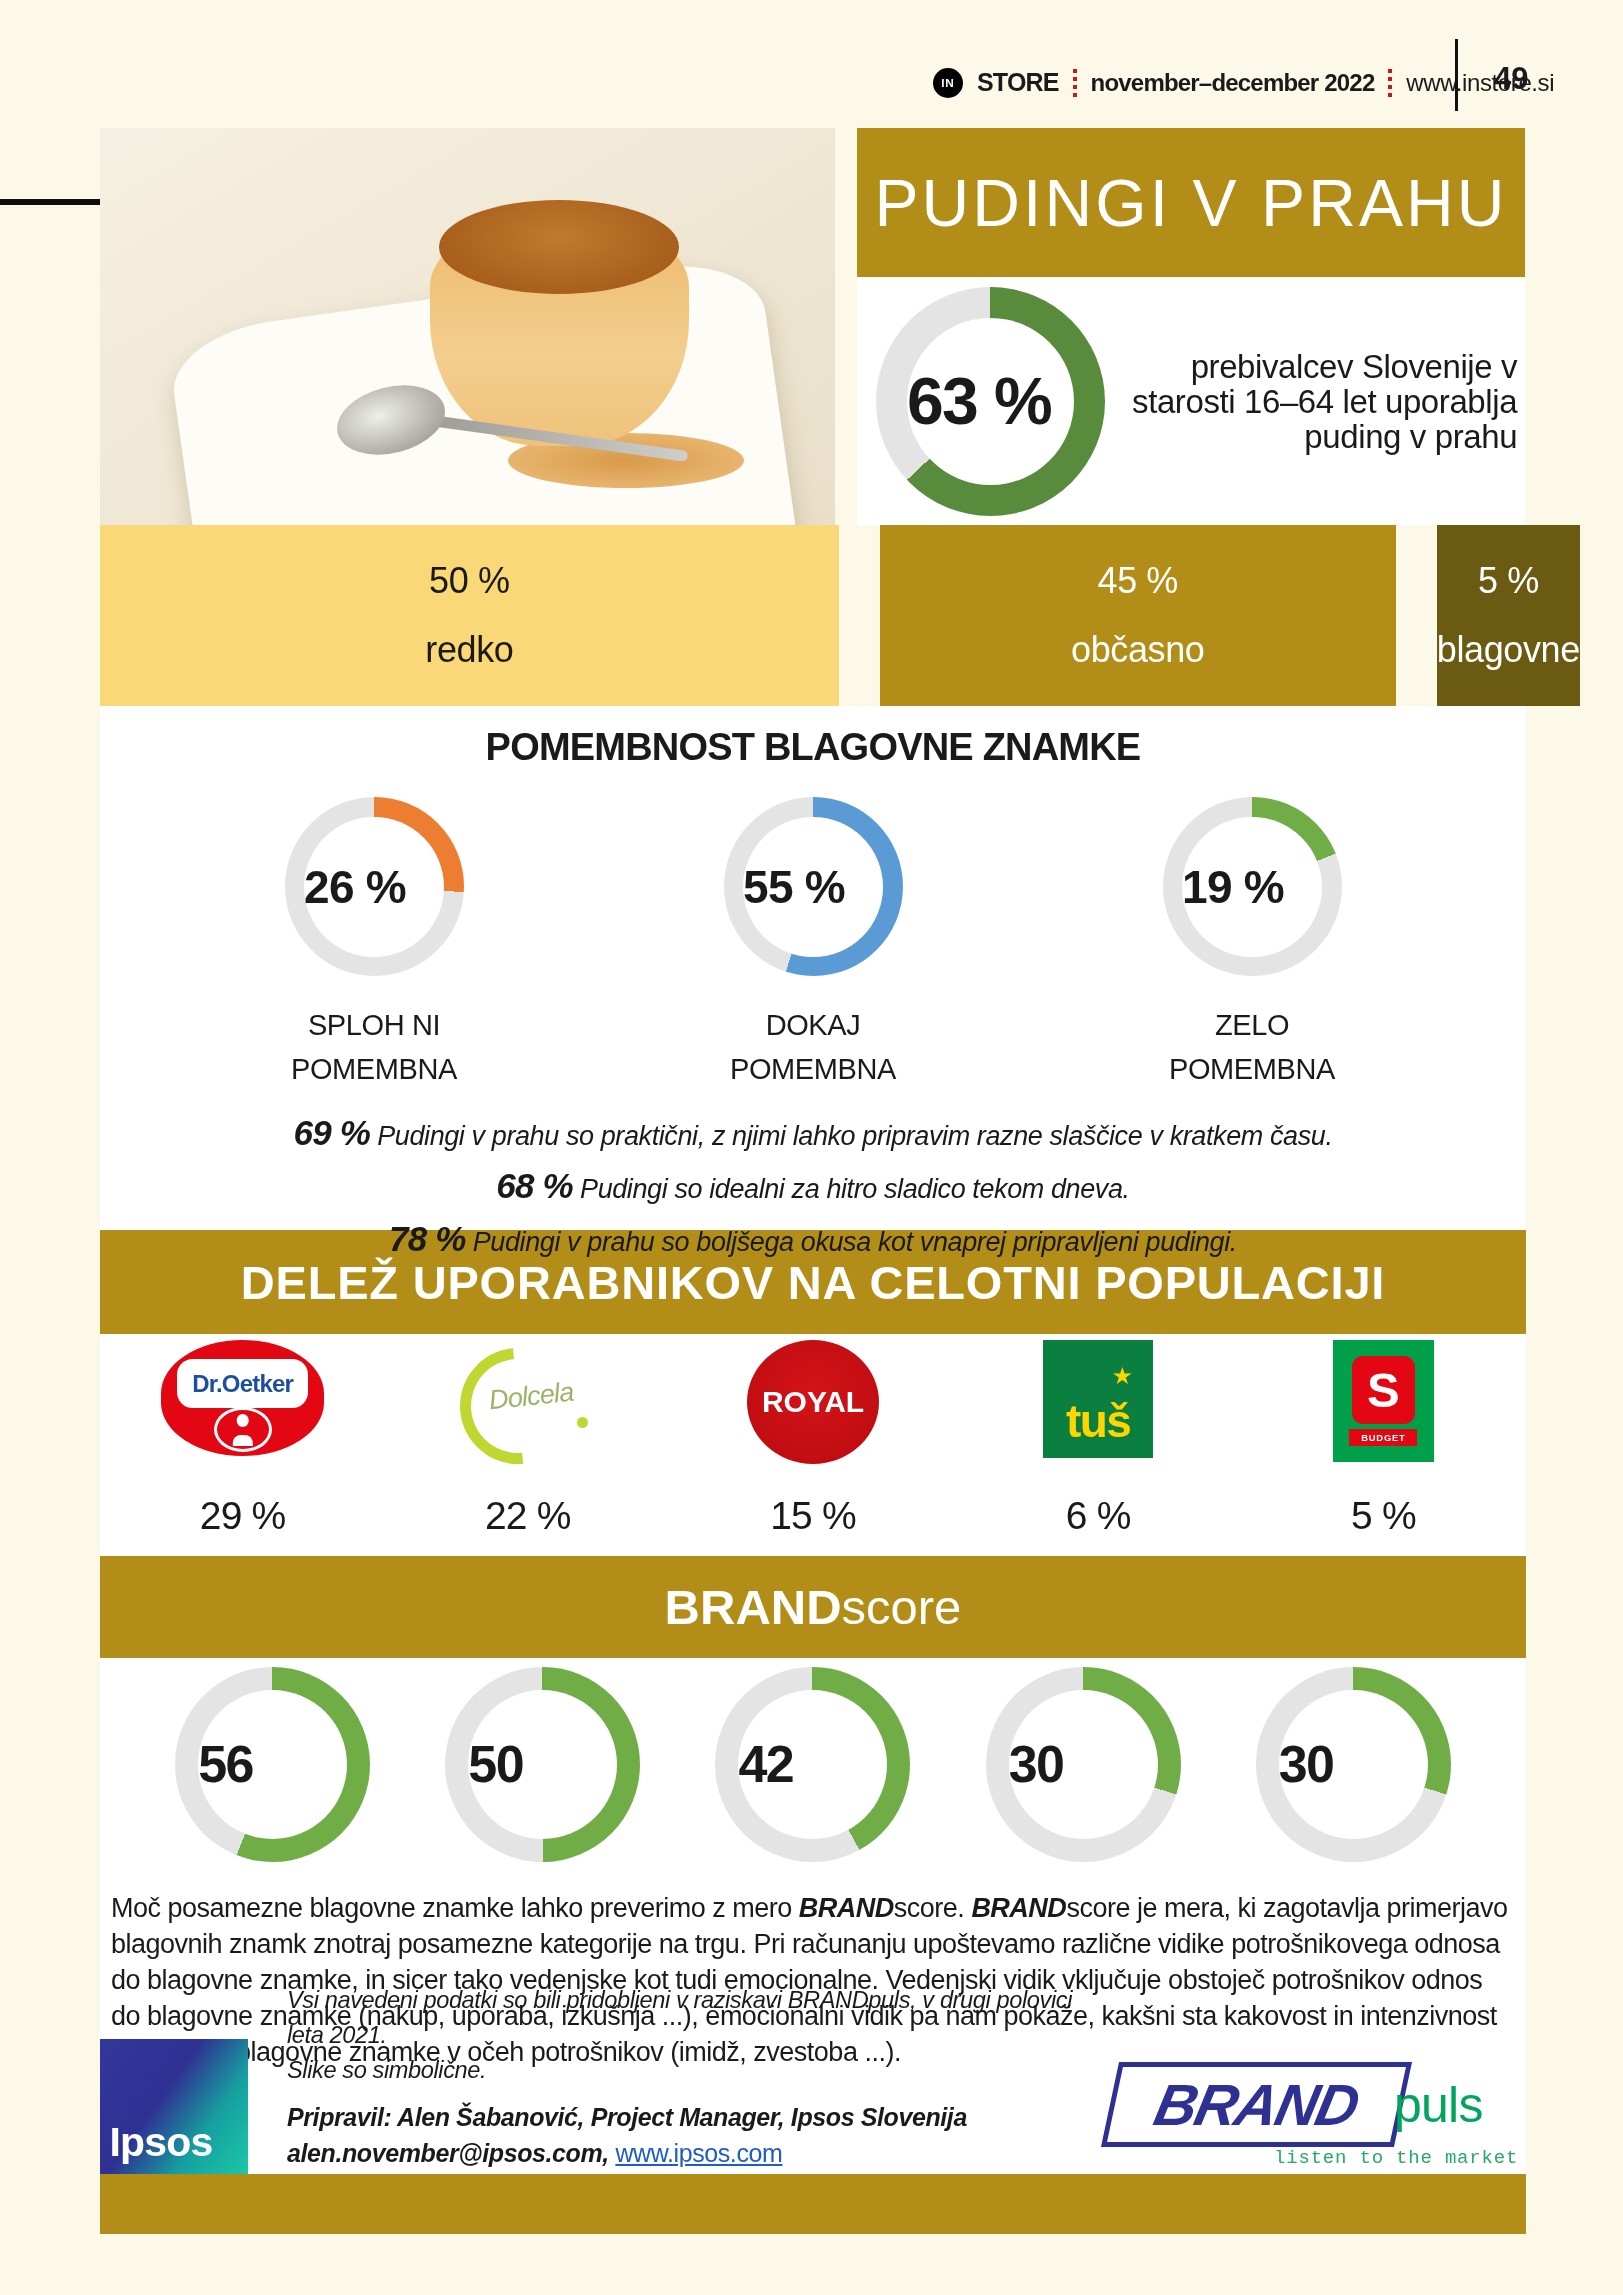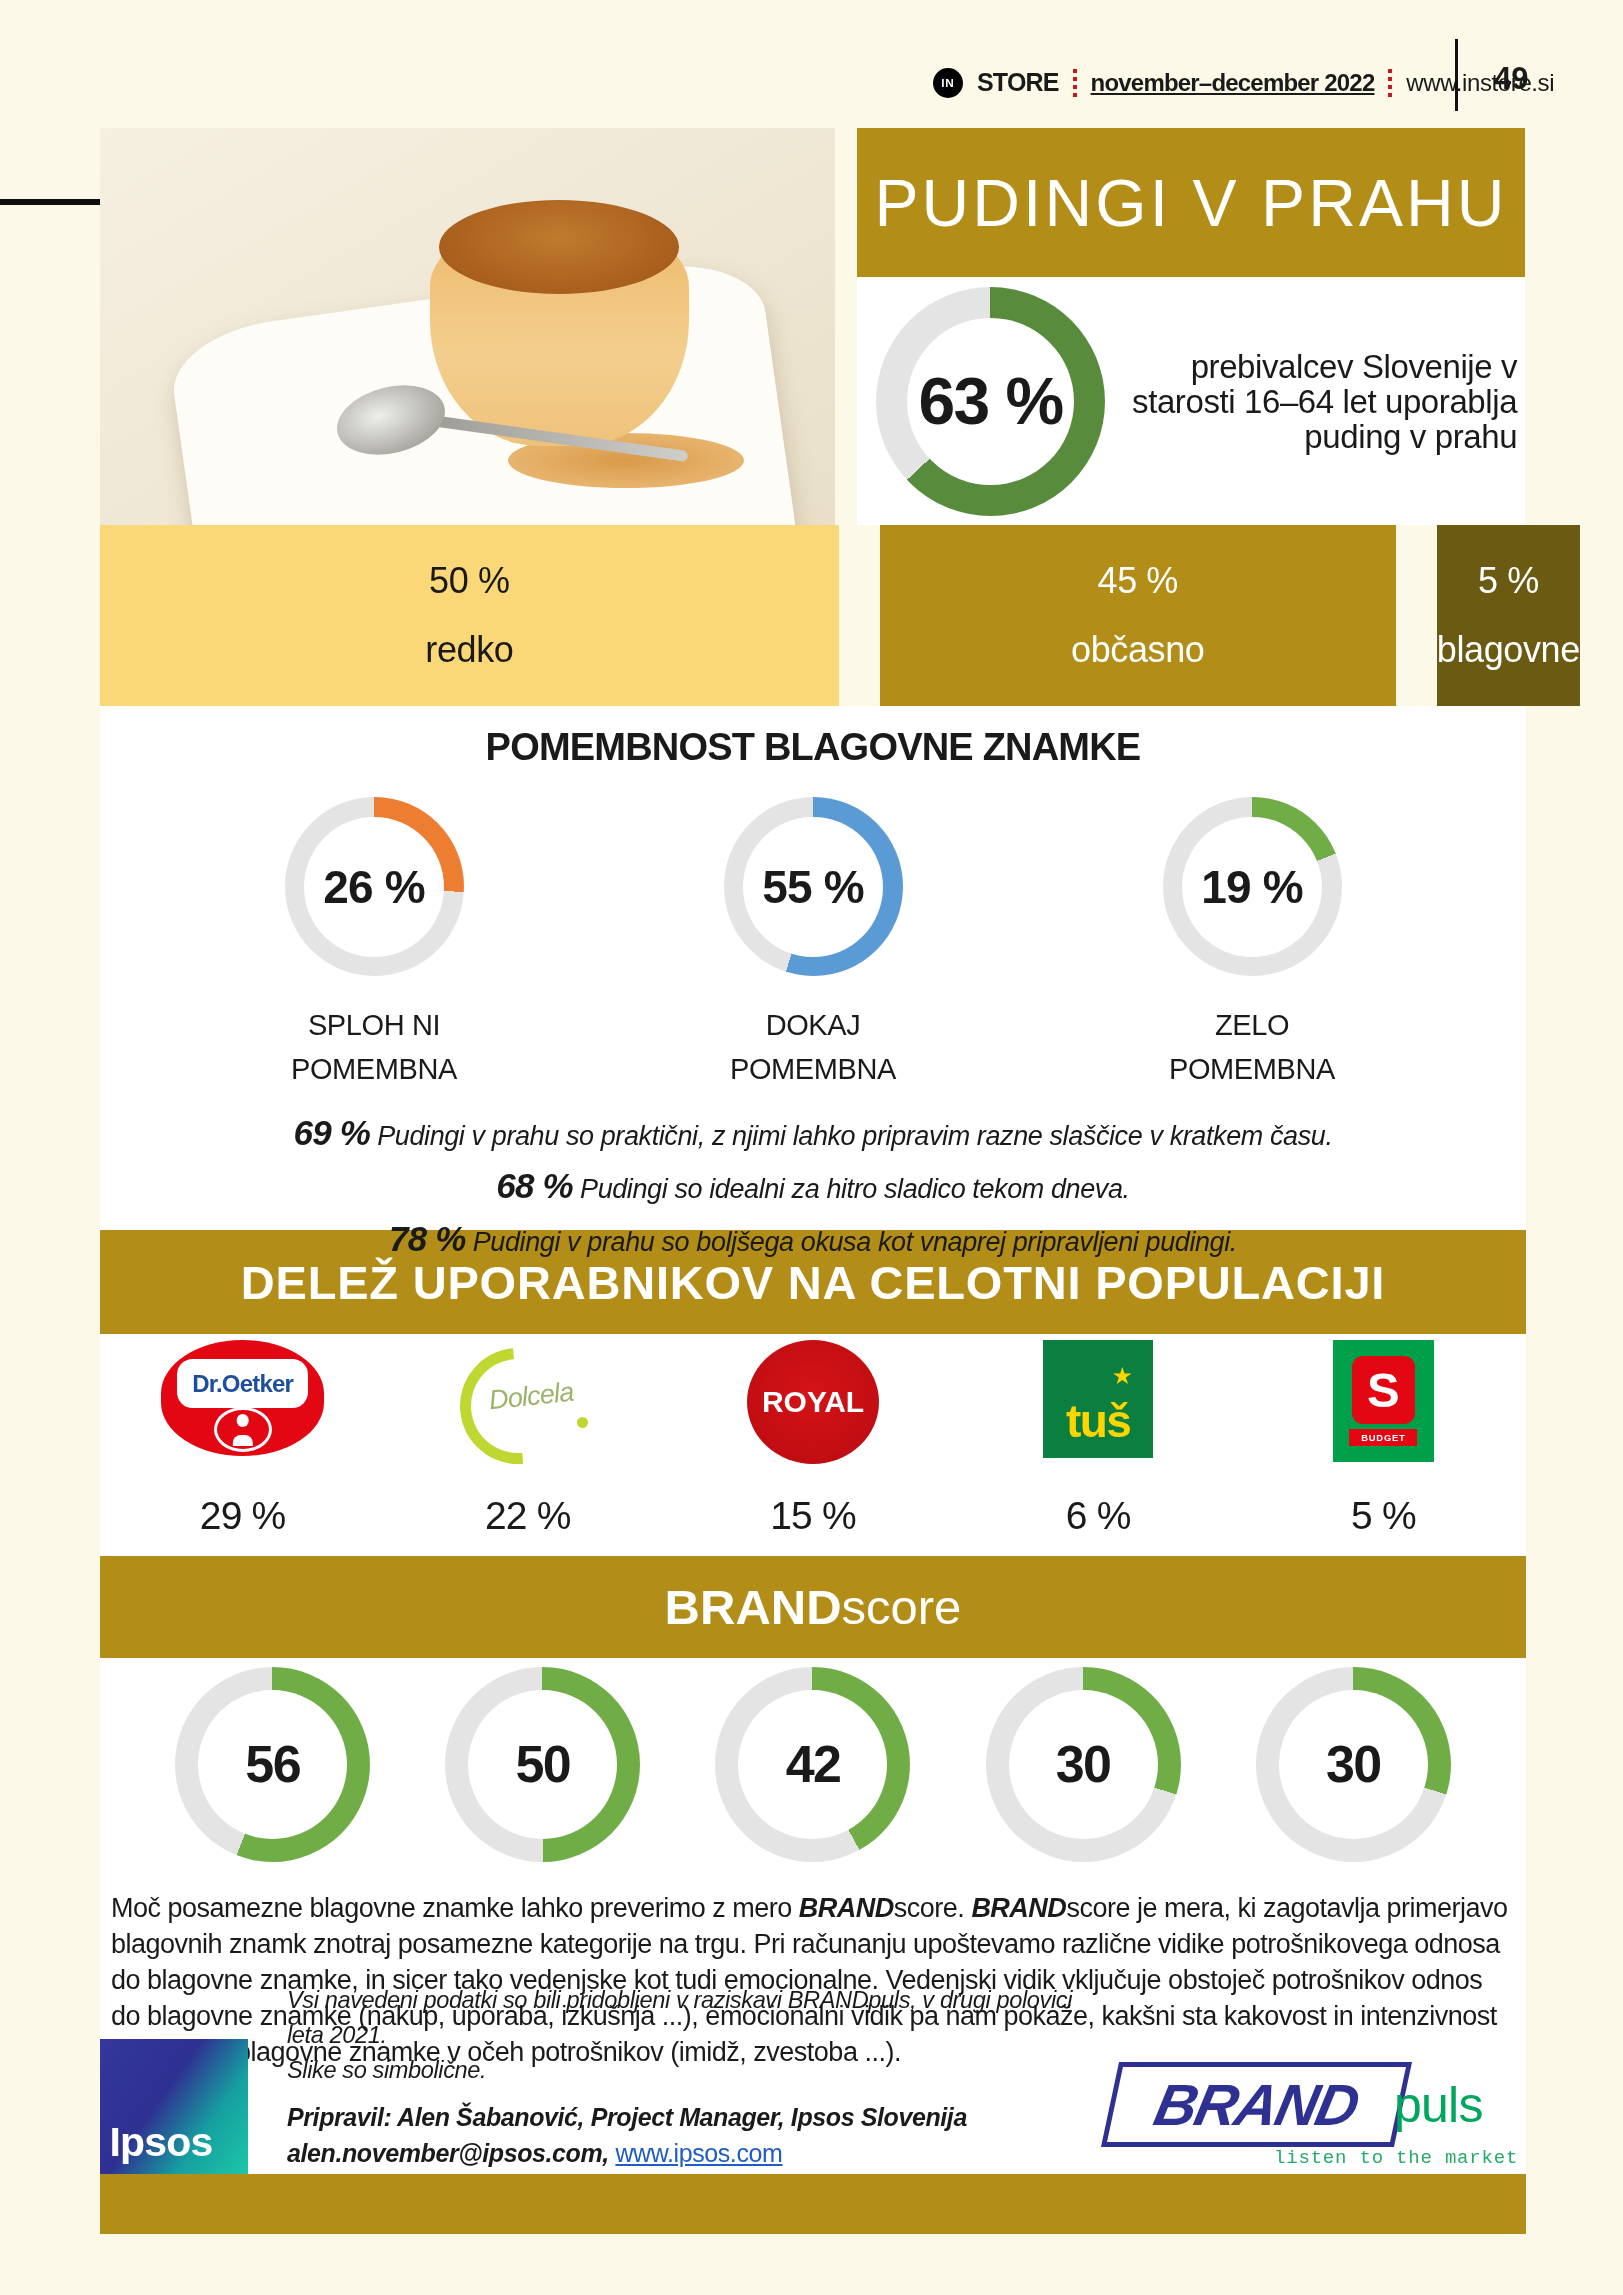--- a/index.html
+++ b/index.html
@@ -4,21 +4,21 @@
 <style>
   html,body{margin:0;padding:0;background:#777;}
   .page{position:relative;width:1623px;height:2295px;background:#FCF9E8;overflow:hidden;
         font-family:"Liberation Sans","DejaVu Sans",sans-serif;color:#1A1A1A;}
   
   .masthead{position:absolute;top:55px;left:933px;display:flex;align-items:center;gap:14px;height:55px;}
   .instore-logo{width:30px;height:30px;border-radius:50%;background:#000000;color:#fff;display:flex;
         align-items:center;justify-content:center;font-weight:bold;font-size:11.8px;letter-spacing:0.8px;}
   .mast-brand{font-weight:bold;font-size:25px;letter-spacing:-0.8px;}
   .red-dots{width:3.9px;height:28px;background:repeating-linear-gradient(#C61A1A 0 3.9px,transparent 3.9px 7.9px);}
-  .mast-issue{font-weight:bold;font-size:24px;letter-spacing:-0.8px;text-decoration:underline;}
+  .mast-issue{font-weight:bold;font-size:24px;letter-spacing:-0.8px;}
   .mast-site{font-size:24px;letter-spacing:-0.4px;}
   .pageno-rule{position:absolute;left:1455px;top:39px;width:3.1px;height:72px;background:#111;}
   .pageno{position:absolute;left:1494px;top:61px;font-weight:bold;font-size:31px;}
   .left-rule{position:absolute;left:0;top:199px;width:101px;height:5.5px;background:#0E0E0E;}
   
   .content{position:absolute;left:100px;top:128px;width:1426px;}
   .gold{background:#B28E18;color:#fff;}
   
   .hero{display:flex;height:397px;}
   .hero-photo{width:735px;height:397px;position:relative;overflow:hidden;
@@ -39,21 +39,21 @@
   .hero-right{width:668px;display:flex;flex-direction:column;padding-left:22px;}
   .hero-banner{height:149px;display:flex;align-items:center;justify-content:center;}
   .hero-banner span{font-size:66px;font-weight:400;letter-spacing:3.1px;font-stretch:condensed;}
   .hero-stats{flex:1;background:#fff;display:flex;align-items:center;padding:0 7.9px 0 19px;gap:22px;}
   .hero-text{font-size:33px;line-height:35px;text-align:right;flex:1;letter-spacing:-0.4px;}
   
   .donut{width:var(--d);height:var(--d);border-radius:50%;flex:0 0 auto;
         background:conic-gradient(var(--c) calc(var(--p)*1%),#E4E4E4 0);
         display:flex;align-items:center;justify-content:center;}
   .hole{width:calc(var(--d) - var(--r)*2);height:calc(var(--d) - var(--r)*2);border-radius:50%;
-        background:#fff;display:flex;align-items:center;justify-content:center;}
+        background:#fff;display:flex;align-items:center;}
   .hero-stats .donut{--d:229px;--r:31px;}
   .hero-stats .hole span{font-size:66px;font-weight:bold;letter-spacing:-1.6px;}
   
   .usage-bar{display:flex;height:181px;gap:41px;}
   .seg{display:flex;flex-direction:column;align-items:center;justify-content:center;gap:27px;
         font-size:36px;letter-spacing:-0.4px;}
   .seg-1{flex:0 0 51.8%;background:#FAD878;color:#1A1A1A;}
   .seg-2{flex:0 0 36.2%;background:#B28E18;color:#fff;}
   .seg-3{flex:1;background:#6B5A12;color:#fff;}
   

